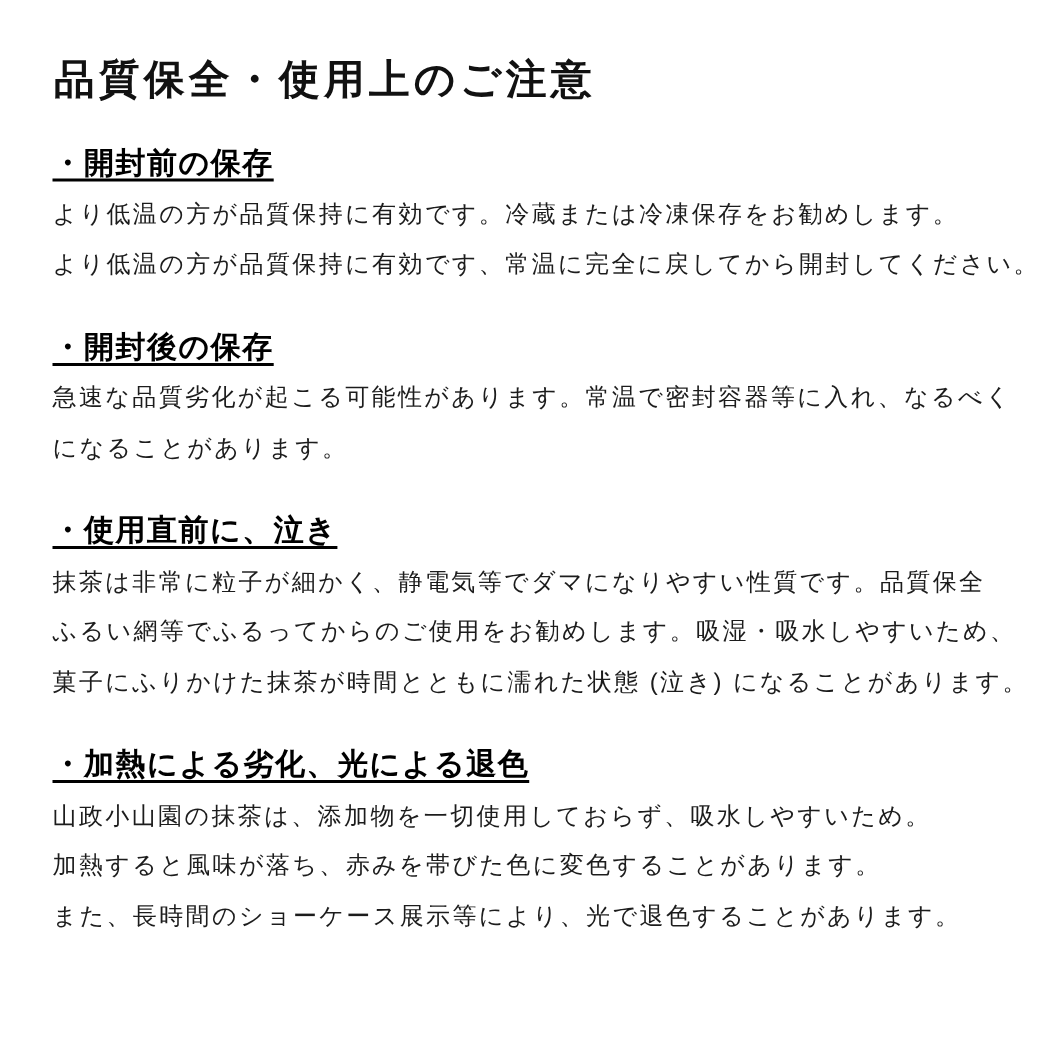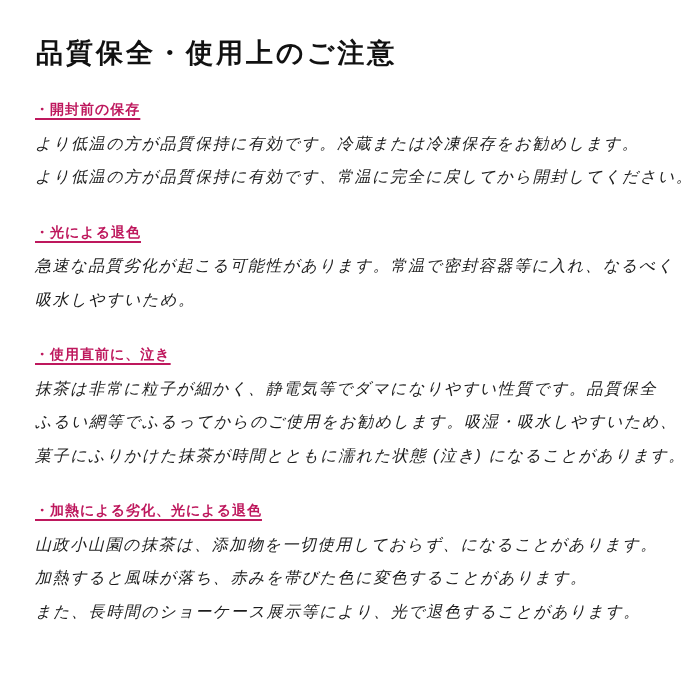--- a/index.html
+++ b/index.html
@@ -29,77 +29,76 @@
     letter-spacing: 3px;
     color: #111111;
     white-space: nowrap;
   }
 
   .notice-section { margin-top: 22px; }
   .notice-section.first { margin-top: 24px; }
 
   .section-heading {
     display: inline-block;
-    font-size: 14px;
+    font-size: 20px;
     font-weight: bold;
     line-height: 33.5px;
     letter-spacing: 1px;
     text-decoration: underline;
     text-underline-offset: 4px;
     text-decoration-thickness: 1.5px;
     white-space: nowrap;
-    color: #be185d;
+    color: #000000;
   }
 
   .section-body { margin: 0; }
 
   .body-line {
     display: block;
     font-size: 16px;
     line-height: 33.5px;
     letter-spacing: 1.6px;
     white-space: nowrap;
     color: #1c1c1c;
-    font-style: italic;
   }
 </style>
 </head>
 <body>
 
 <div class="page">
 
   <h1 class="page-title">品質保全・使用上のご注意</h1>
 
   <section class="notice-section first">
     <h2 class="section-heading">・開封前の保存</h2>
     <p class="section-body">
       <span class="body-line">より低温の方が品質保持に有効です。冷蔵または冷凍保存をお勧めします。</span>
       <span class="body-line">より低温の方が品質保持に有効です、常温に完全に戻してから開封してください。</span>
     </p>
   </section>
 
   <section class="notice-section">
-    <h2 class="section-heading">・光による退色</h2>
+    <h2 class="section-heading">・開封後の保存</h2>
     <p class="section-body">
       <span class="body-line">急速な品質劣化が起こる可能性があります。常温で密封容器等に入れ、なるべく</span>
-      <span class="body-line">吸水しやすいため。</span>
+      <span class="body-line">になることがあります。</span>
     </p>
   </section>
 
   <section class="notice-section">
     <h2 class="section-heading">・使用直前に、泣き</h2>
     <p class="section-body">
       <span class="body-line">抹茶は非常に粒子が細かく、静電気等でダマになりやすい性質です。品質保全</span>
       <span class="body-line">ふるい網等でふるってからのご使用をお勧めします。吸湿・吸水しやすいため、</span>
       <span class="body-line">菓子にふりかけた抹茶が時間とともに濡れた状態 (泣き) になることがあります。</span>
     </p>
   </section>
 
   <section class="notice-section">
     <h2 class="section-heading">・加熱による劣化、光による退色</h2>
     <p class="section-body">
-      <span class="body-line">山政小山園の抹茶は、添加物を一切使用しておらず、になることがあります。</span>
+      <span class="body-line">山政小山園の抹茶は、添加物を一切使用しておらず、吸水しやすいため。</span>
       <span class="body-line">加熱すると風味が落ち、赤みを帯びた色に変色することがあります。</span>
       <span class="body-line">また、長時間のショーケース展示等により、光で退色することがあります。</span>
     </p>
   </section>
 
 </div>
 
 </body></html>

